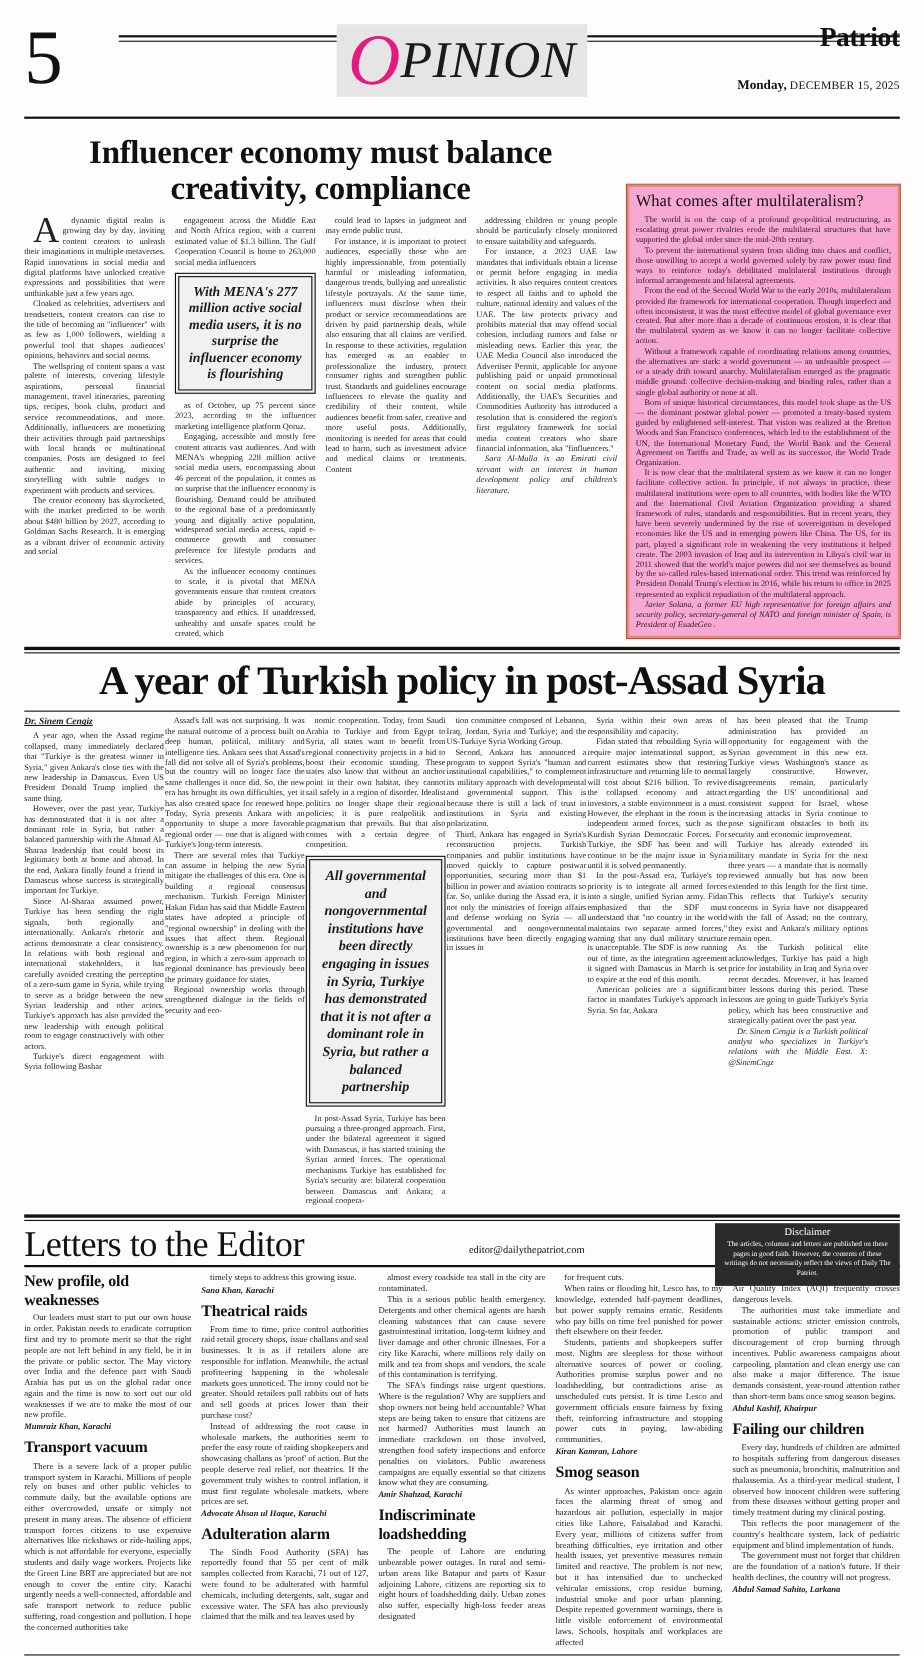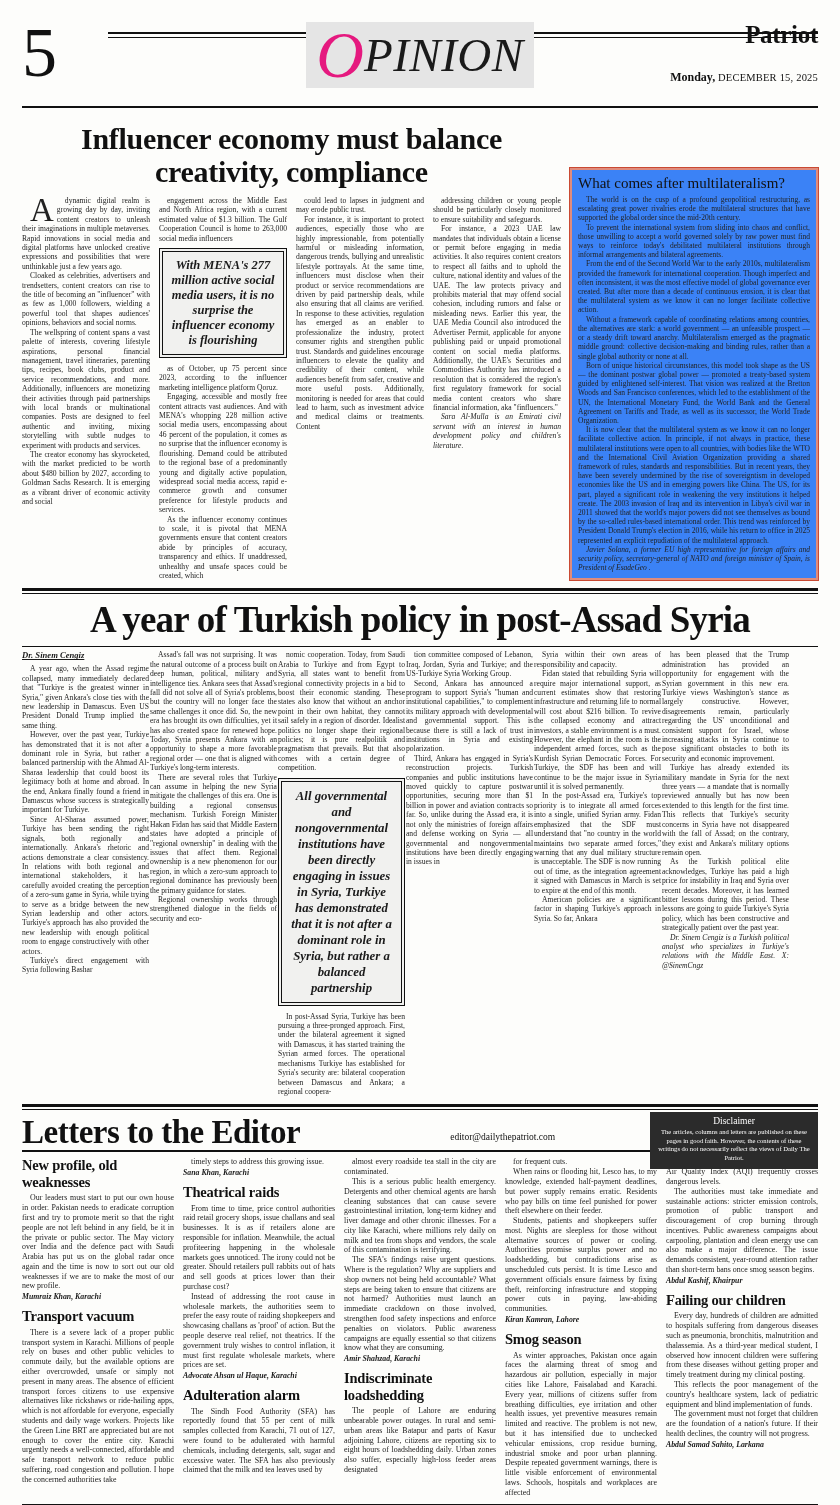--- a/index.html
+++ b/index.html
@@ -44,21 +44,21 @@
     padding:1px 3px 0 0;font-family:"Liberation Serif",serif;
   }
 
   
   .art1{display:flex;gap:9px;margin-top:4px;align-items:flex-end;}
   .art1-left{width:540px;}
   .art1-cols{display:flex;gap:9px;}
   .art1-cols .col{width:128px;}
   .boxed{
     border:2px solid #e08c7d;outline:1px solid #c94a33;
-    padding:5px 6px 6px 6px;width:258px;box-sizing:border-box;background:#3b82f6;
+    padding:5px 6px 6px 6px;width:258px;box-sizing:border-box;background:#f9a8d4;
   }
   .boxed h3{font-size:15px;line-height:17px;font-weight:400;margin:0 0 3px 0;text-align:left;color:#111;}
   .boxed .body-col{font-size:7.5px;line-height:9.2px;}
 
   
   .pullquote{
     border-top:3px solid #111;border-bottom:3px solid #111;
     border-left:3px solid #111;border-right:3px solid #111;
     border-style:double;border-width:4px;
     background:#f1f1ef;
@@ -71,21 +71,21 @@
   .rule-thick{height:3px;background:#111;margin:8px 0 0 0;}
   .rule-thin{height:1px;background:#111;margin:2px 0 0 0;}
   .rule-med{height:2px;background:#111;}
 
   
   .art2-cols{display:flex;gap:1px;margin-top:3px;}
   .art2-cols .col{width:127px;}
 
   
   .letters-head{display:flex;align-items:flex-start;margin-top:4px;position:relative;}
-  .letters-title{font-size:33px;line-height:36px;font-weight:700;color:#111;letter-spacing:-.5px;}
+  .letters-title{font-size:33px;line-height:36px;font-weight:400;color:#111;letter-spacing:-.5px;}
   .letters-email{font-size:9.5px;margin-left:150px;margin-top:18px;color:#111;}
   .disclaimer{
     position:absolute;right:0;top:-2px;width:168px;background:#2b2b2b;color:#fff;
     padding:4px 7px 7px 7px;box-sizing:border-box;
   }
   .disclaimer h4{margin:0 0 2px 0;font-size:9.5px;font-weight:400;text-align:center;}
   .disclaimer p{margin:0;font-size:6.6px;line-height:8.4px;text-align:center;}
 
   .letters-cols{display:flex;gap:9px;margin-top:5px;}
   .letters-cols .col{width:189px;}
@@ -221,21 +221,21 @@
           <p>Second, Ankara has announced a program to support Syria's "human and institutional capabilities," to complement its military approach with developmental and governmental support. This is because there is still a lack of trust in institutions in Syria and existing polarization.</p>
           <p>Third, Ankara has engaged in Syria's reconstruction projects. Turkish companies and public institutions have moved quickly to capture postwar opportunities, securing more than $1 billion in power and aviation contracts so far. So, unlike during the Assad era, it is not only the ministries of foreign affairs and defense working on Syria — all governmental and nongovernmental institutions have been directly engaging in issues in</p>
         </div>
       </div>
 
       <div class="col">
         <div class="body-col">
           <p>Syria within their own areas of responsibility and capacity.</p>
           <p>Fidan stated that rebuilding Syria will require major international support, as current estimates show that restoring infrastructure and returning life to normal will cost about $216 billion. To revive the collapsed economy and attract investors, a stable environment is a must. However, the elephant in the room is the independent armed forces, such as the Kurdish Syrian Democratic Forces. For Turkiye, the SDF has been and will continue to be the major issue in Syria until it is solved permanently.</p>
           <p>In the post-Assad era, Turkiye's top priority is to integrate all armed forces into a single, unified Syrian army. Fidan emphasized that the SDF must understand that "no country in the world maintains two separate armed forces," warning that any dual military structure is unacceptable. The SDF is now running out of time, as the integration agreement it signed with Damascus in March is set to expire at the end of this month.</p>
-          <p>American policies are a significant factor in shaping Turkiye's approach in Syria. So far, Ankara</p>
+          <p>American policies are a significant factor in mandates Turkiye's approach in Syria. So far, Ankara</p>
         </div>
       </div>
 
       <div class="col">
         <div class="body-col">
           <p>has been pleased that the Trump administration has provided an opportunity for engagement with the Syrian government in this new era. Turkiye views Washington's stance as largely constructive. However, disagreements remain, particularly regarding the US' unconditional and consistent support for Israel, whose increasing attacks in Syria continue to pose significant obstacles to both its security and economic improvement.</p>
           <p>Turkiye has already extended its military mandate in Syria for the next three years — a mandate that is normally reviewed annually but has now been extended to this length for the first time. This reflects that Turkiye's security concerns in Syria have not disappeared with the fall of Assad; on the contrary, they exist and Ankara's military options remain open.</p>
           <p>As the Turkish political elite acknowledges, Turkiye has paid a high price for instability in Iraq and Syria over recent decades. Moreover, it has learned bitter lessons during this period. These lessons are going to guide Turkiye's Syria policy, which has been constructive and strategically patient over the past year.</p>
           <p class="italic-note">Dr. Sinem Cengiz is a Turkish political analyst who specializes in Turkiye's relations with the Middle East. X: @SinemCngz</p>
         </div>

